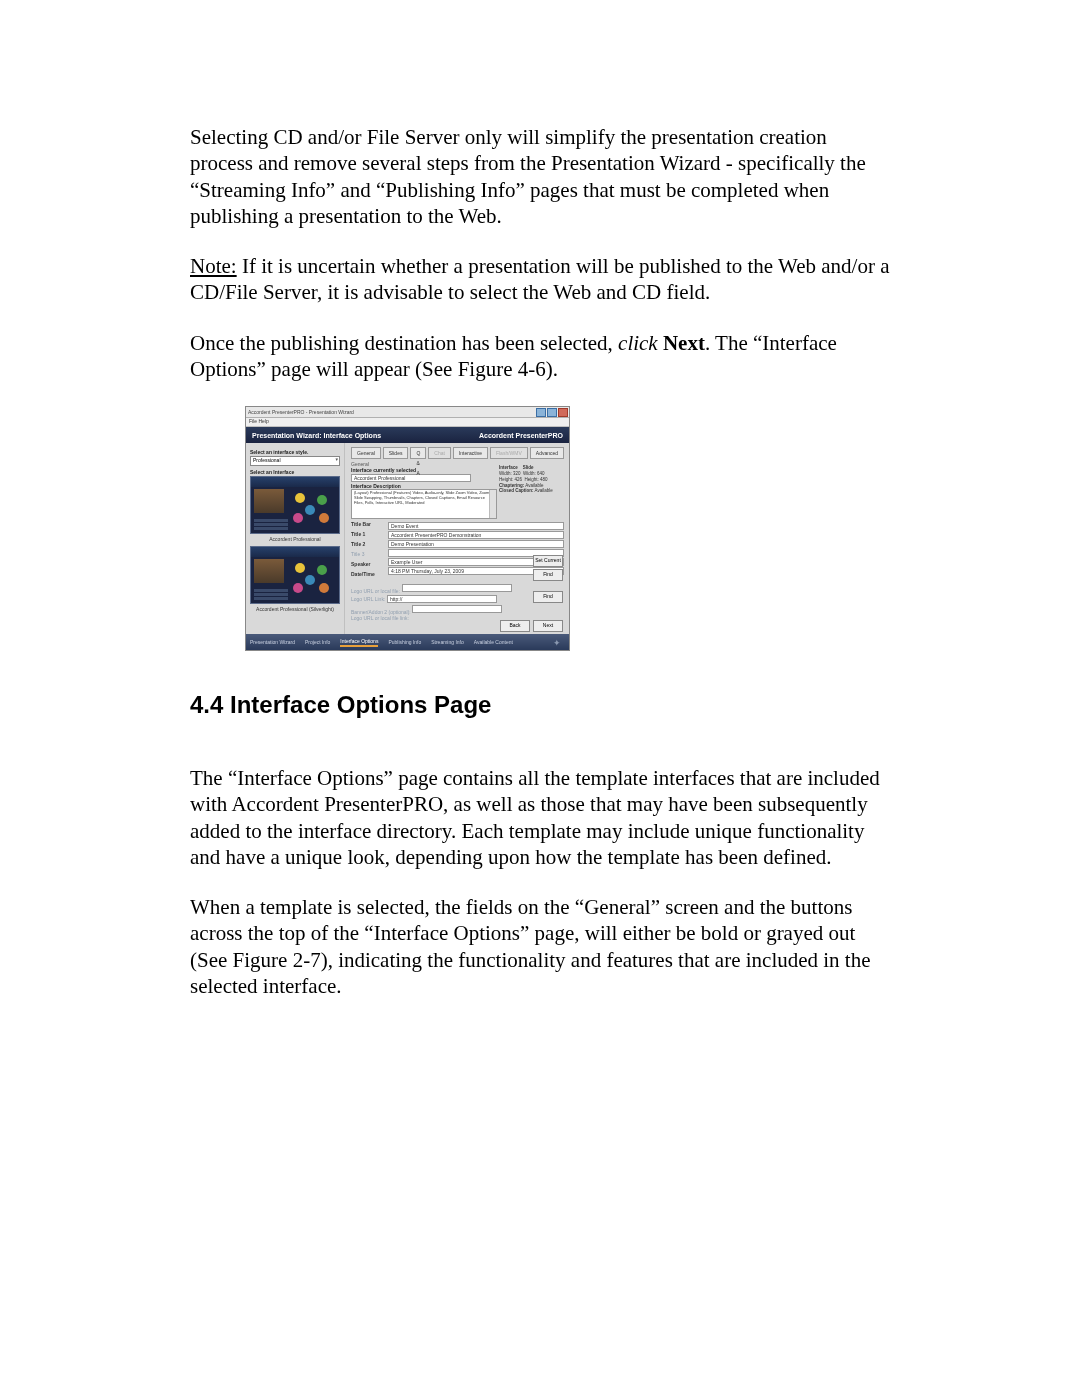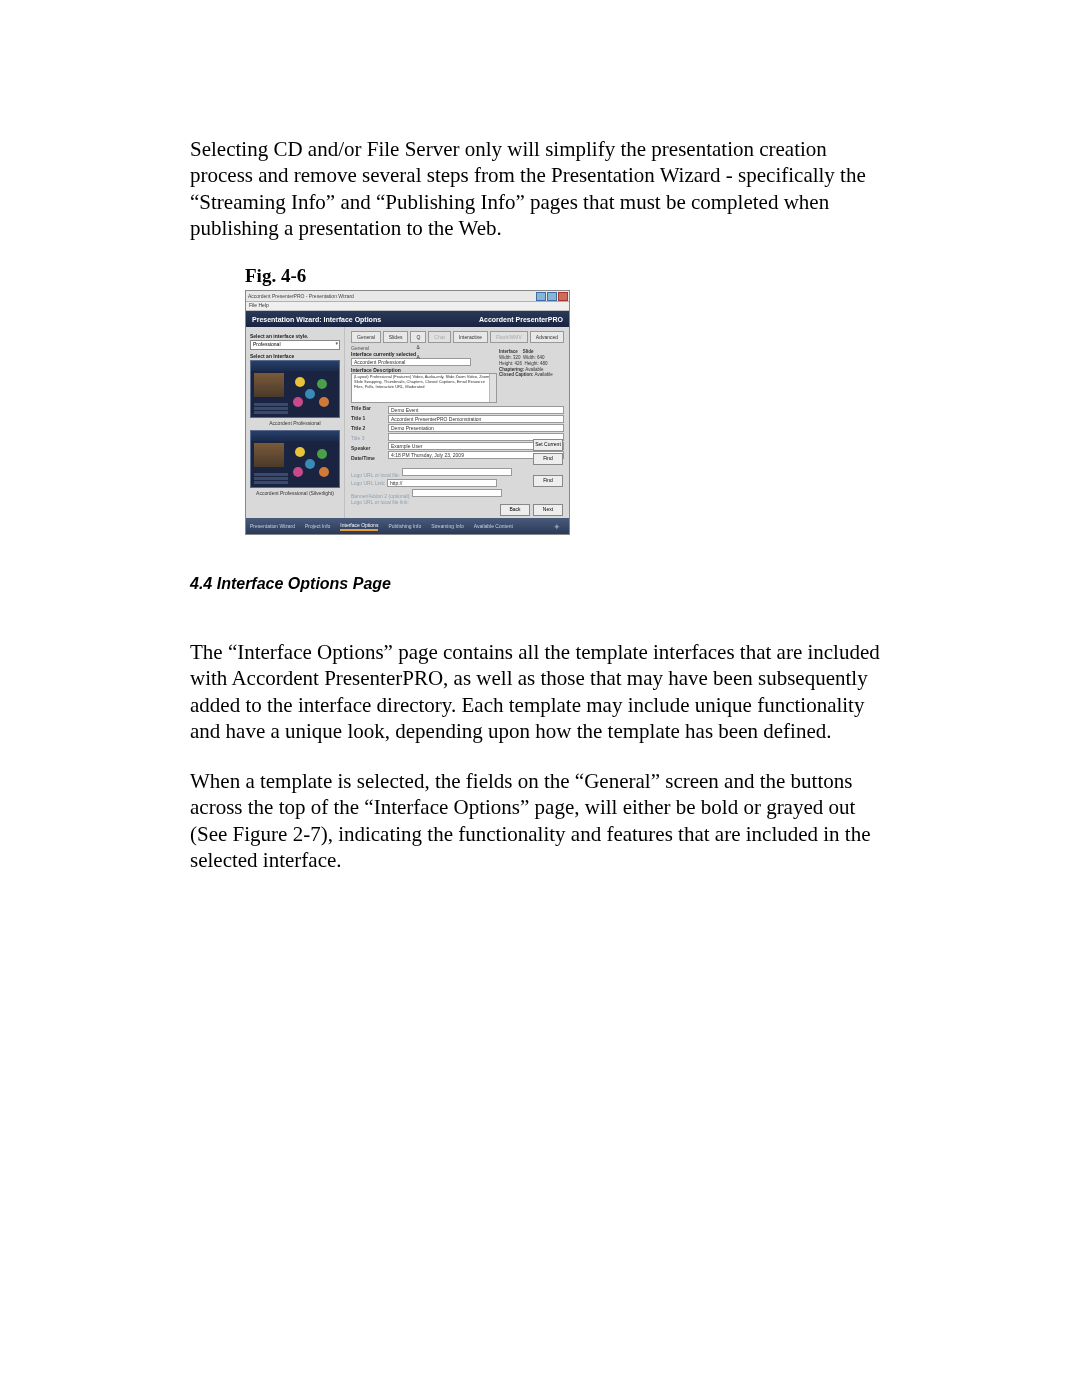--- a/index.html
+++ b/index.html
@@ -4,21 +4,21 @@
 <style>
   body {
     margin: 0;
     background: #fff;
     font-family: "Times New Roman", Times, serif;
     color: #000;
   }
   .page {
     width: 1080px;
     height: 1027px;
-    margin: 16px auto;
+    margin: 4px auto;
     position: relative;
     box-sizing: border-box;
     padding: 120px 190px 0 190px;
   }
   .body-text {
     font-size: 21px;
     line-height: 1.25;
     margin: 0 0 24px 0;
   }
   .body-text .note {
@@ -35,23 +35,22 @@
   }
   .fig-label {
     font-weight: bold;
     font-family: "Times New Roman", Times, serif;
     font-size: 19px;
     margin-bottom: 3px;
   }
   .section-heading {
     font-family: Arial, Helvetica, sans-serif;
     font-weight: bold;
-    font-size: 16px;
+    font-size: 24px;
     margin: 30px 0 46px 0;
-    font-style: italic;
   }
   .page-number {
     position: absolute;
     bottom: 60px;
     left: 0;
     width: 1080px;
     text-align: center;
     font-size: 20px;
   }
 
@@ -340,24 +339,29 @@
     font-size: 9px;
   }
 </style>
 </head>
 <body>
 
 <div class="page">
 
   <p class="body-text">Selecting CD and/or File Server only will simplify the presentation creation process and remove several steps from the Presentation Wizard - specifically the “Streaming Info” and “Publishing Info” pages that must be completed when publishing a presentation to the Web.</p>
 
-
+  <p class="body-text">
+    <span class="note">Note:</span><span> If it is uncertain whether a presentation will be published to the Web and/or a CD/File Server, it is advisable to select the Web and CD field.</span>
+  </p>
+
+  <p class="body-text">
+    <span>Once the publishing destination has been selected, </span><span class="italic">click</span><span> </span><span class="bold">Next</span><span>.  The “Interface Options” page will appear (See Figure 4-6).</span>
+  </p>
 
   <div class="fig-block">
-    <div class="fig-label">Fig. 4-6</div>
 
     <div class="shot">
 
       <div class="shot-titlebar">
         <span>Accordent PresenterPRO - Presentation Wizard</span>
         <div class="win-btns">
           <span></span>
           <span></span>
           <span class="close"></span>
         </div>

